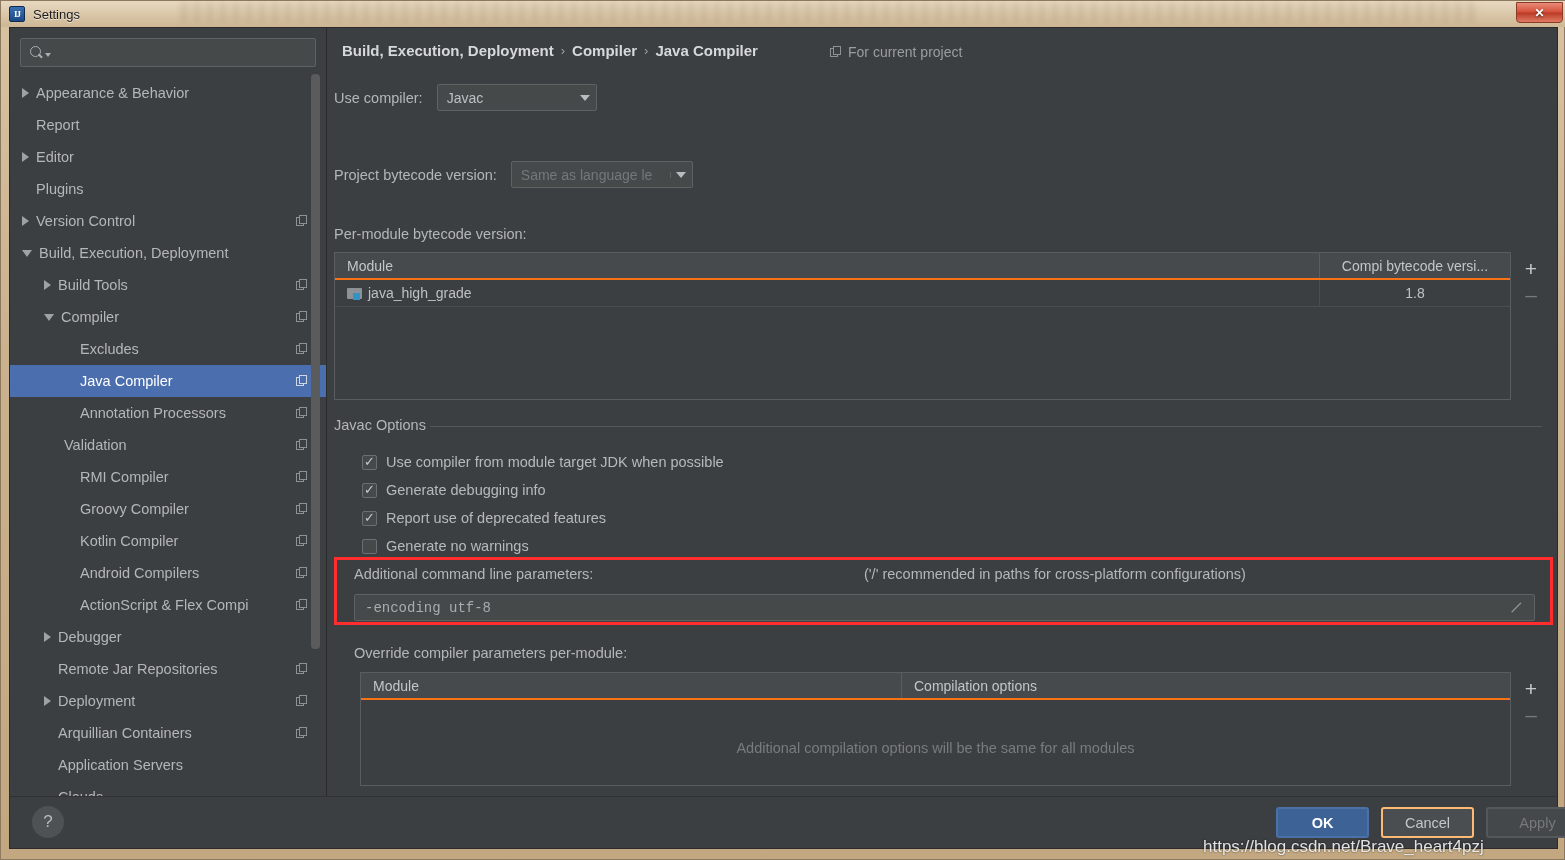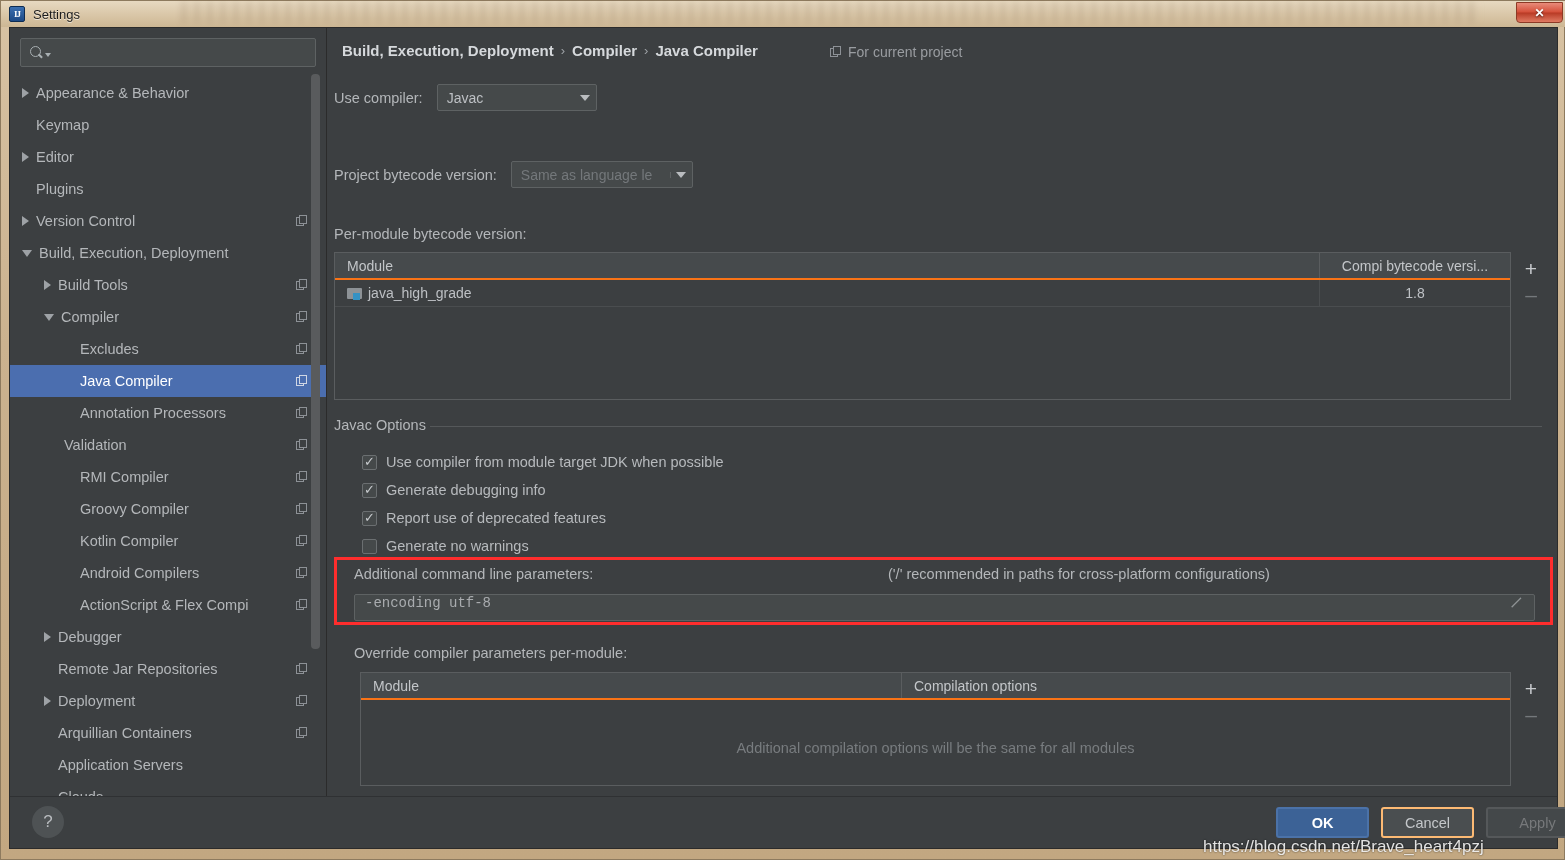--- a/index.html
+++ b/index.html
@@ -242,21 +242,21 @@
 
   
   #red-box {
     position: absolute; left: 6px; top: 529px; width: 1219px; height: 68px;
     border: 3px solid #ff2d2d;
   }
 
   #param-field {
     position: absolute; left: 26px; top: 566px; width: 1181px; height: 27px;
     background: #45494a; border: 1px solid #5e6263; border-radius: 2px;
-    display: flex; padding: 0 10px;
+    display: flex; align-items: center; padding: 0 10px;
     color: #a9acaf; font-size: 14px;
     font-family: "Liberation Mono", monospace;
   }
   #param-expand {
     margin-left: auto; width: 15px; height: 15px; position: relative; cursor: pointer;
   }
   #param-expand::before, #param-expand::after {
     content:""; position:absolute; width: 13px; height: 1.4px; background:#8e9295;
     left: 1px; top: 7px; transform: rotate(-45deg);
   }
@@ -314,21 +314,21 @@
           <input id="search-input" type="text" placeholder="" style="">
         </div>
       </div>
       <div id="tree">
           <div class="tree-item" style="padding-left: 12px;">
             <span class="arrow collapsed"></span>
             <span>Appearance &amp; Behavior</span>
           </div>
           <div class="tree-item" style="padding-left: 12px;">
             <span class="arrow none"></span>
-            <span>Keymap</span>
+            <span>Report</span>
           </div>
           <div class="tree-item" style="padding-left: 12px;">
             <span class="arrow collapsed"></span>
             <span>Editor</span>
           </div>
           <div class="tree-item" style="padding-left: 12px;">
             <span class="arrow none"></span>
             <span>Plugins</span>
           </div>
           <div class="tree-item" style="padding-left: 12px;">
@@ -549,21 +549,21 @@
           <div class="cbrow" style="height: 28px;">
             <span class="cb"></span>
             <span>Generate no warnings</span>
           </div>
         </div>
 
       <div id="red-box"></div>
       <div class="row" style="left:26px; top:538px;">
         <span class="lbl">Additional command line parameters:</span>
       </div>
-      <div class="row" style="left:560px; top:538px;">
+      <div class="row" style="left:536px; top:538px;">
         <span class="lbl">('/' recommended in paths for cross-platform configurations)</span>
       </div>
       <div id="param-field">
         <span>-encoding utf-8</span>
         <span id="param-expand"></span>
       </div>
 
       <div class="row" style="left:26px; top:617px;">
         <span class="lbl">Override compiler parameters per-module:</span>
       </div>

